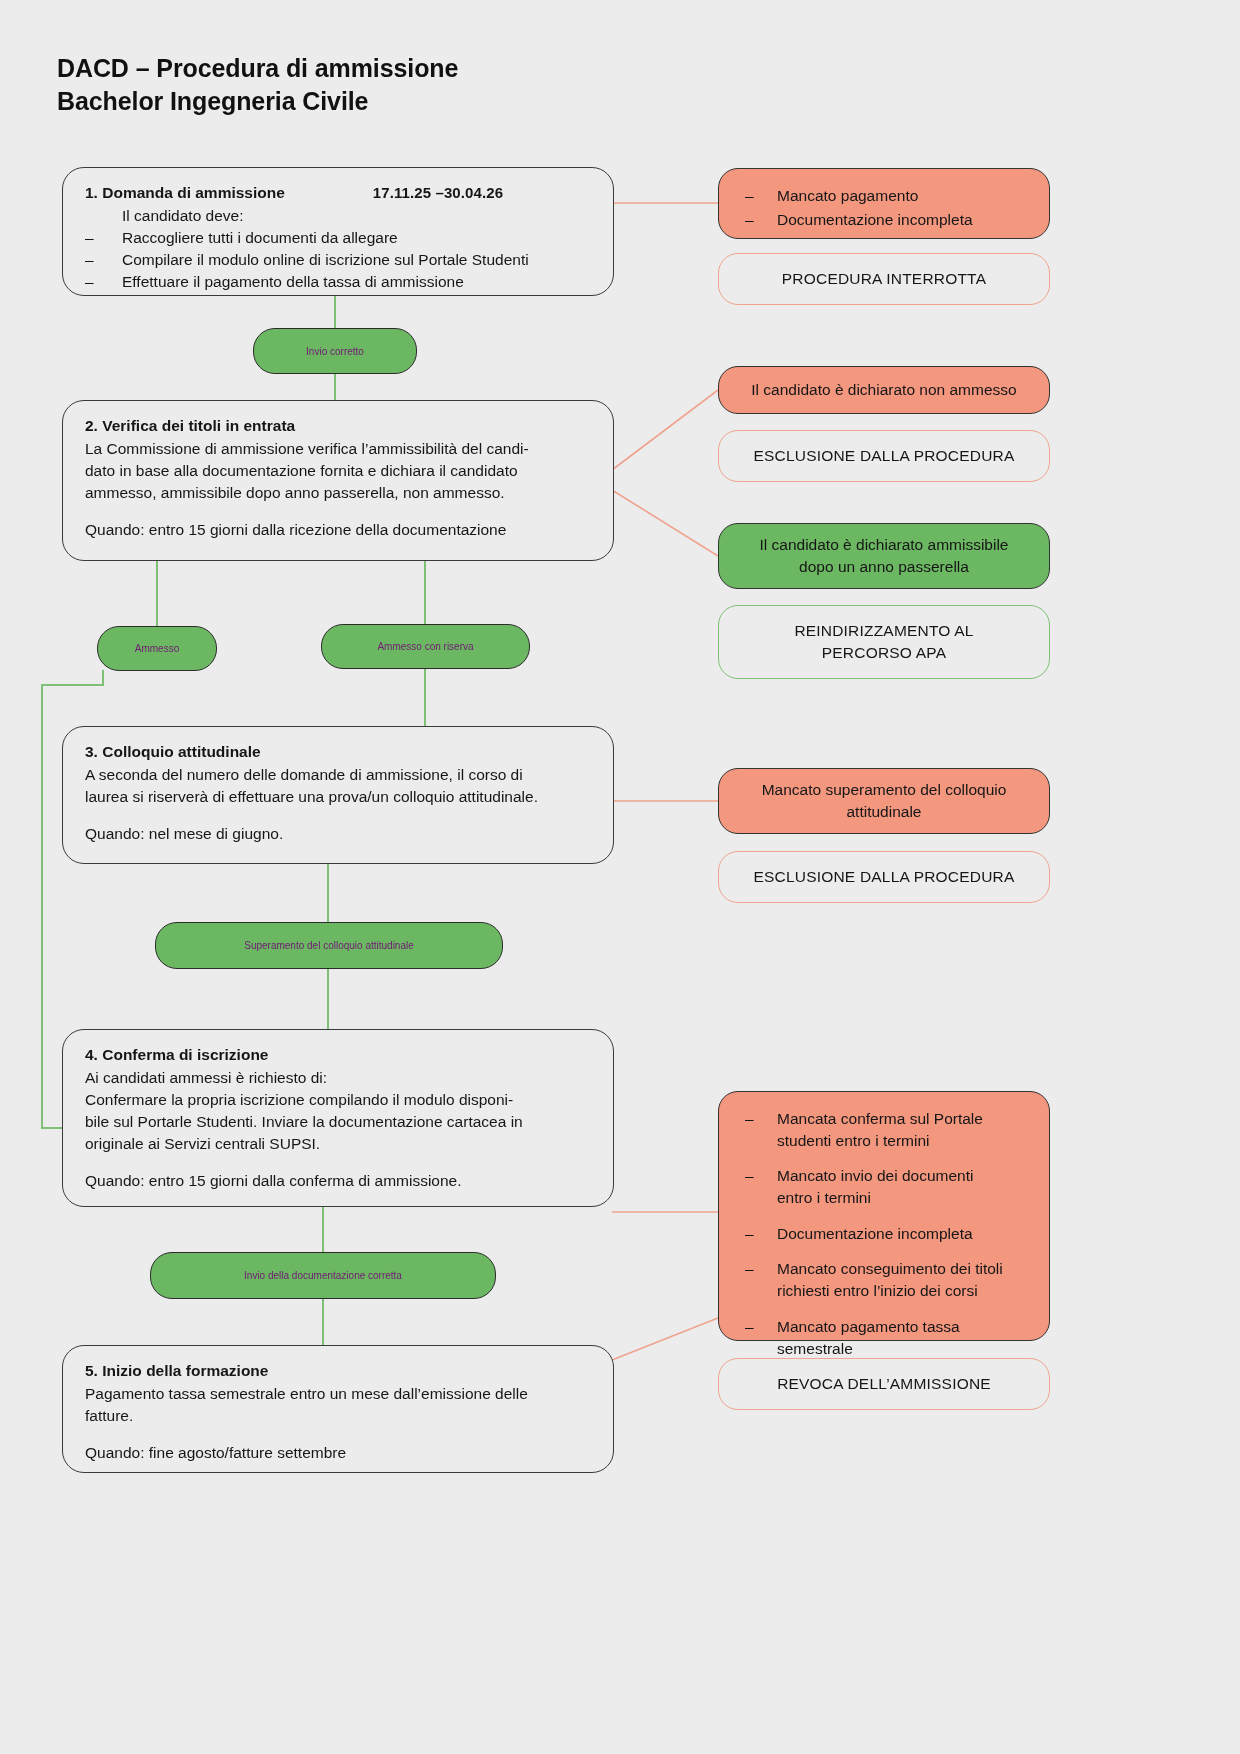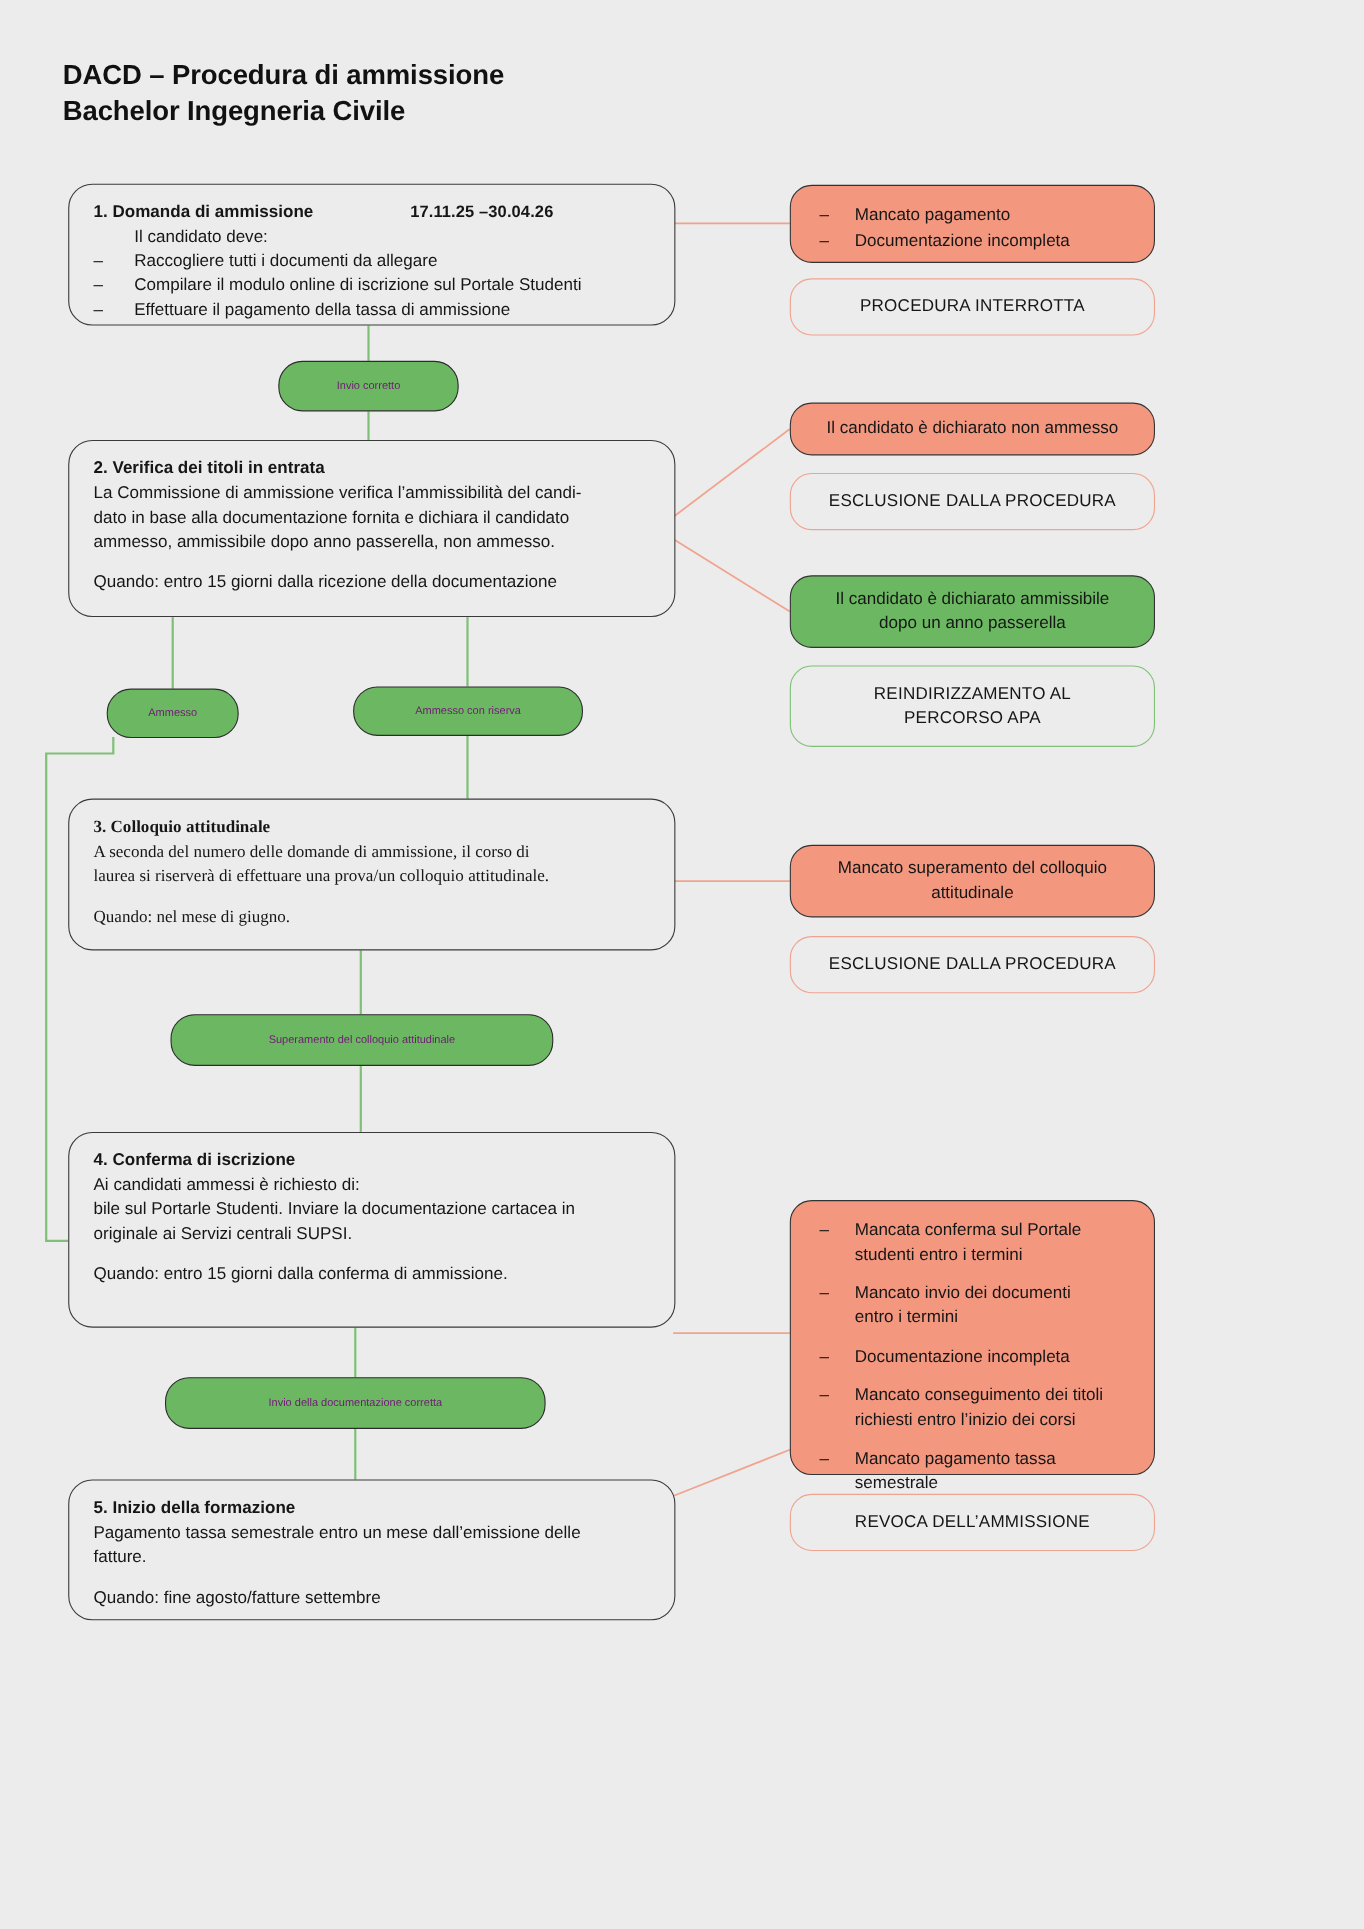--- a/index.html
+++ b/index.html
@@ -231,31 +231,32 @@
 
   <div class="step" id="s2" style="left:62px; top:400px; width:552px; height:161px;">
     <span class="hd">2. Verifica dei titoli in entrata</span>
     <span class="sub">La Commissione di ammissione verifica l’ammissibilità del candi-</span>
     <span class="sub">dato in base alla documentazione fornita e dichiara il candidato</span>
     <span class="sub">ammesso, ammissibile dopo anno passerella, non ammesso.</span>
     <span class="gap"></span>
     <span class="when">Quando: entro 15  giorni dalla ricezione della documentazione</span>
   </div>
 
-  <div class="step" id="s3" style="left:62px; top:726px; width:552px; height:138px;font-family:Liberation Serif, serif;">
+  <div class="step" id="s3" style="left:62px; top:726px; width:552px; height:138px;">
     <span class="hd">3. Colloquio attitudinale</span>
     <span class="sub">A seconda del numero delle domande di ammissione, il corso di</span>
     <span class="sub">laurea si riserverà di effettuare una prova/un colloquio attitudinale.</span>
     <span class="gap"></span>
     <span class="when">Quando: nel mese di giugno.</span>
   </div>
 
   <div class="step" id="s4" style="left:62px; top:1029px; width:552px; height:178px;">
     <span class="hd">4. Conferma di iscrizione</span>
     <span class="sub">Ai candidati ammessi è richiesto di:</span>
+    <span class="sub">Confermare la propria iscrizione compilando il modulo disponi-</span>
     <span class="sub">bile sul Portarle Studenti. Inviare la documentazione cartacea in</span>
     <span class="sub">originale ai Servizi centrali SUPSI.</span>
     <span class="gap"></span>
     <span class="when">Quando: entro 15 giorni dalla conferma di ammissione.</span>
   </div>
 
   <div class="step" id="s5" style="left:62px; top:1345px; width:552px; height:128px;">
     <span class="hd">5. Inizio della formazione</span>
     <span class="sub">Pagamento tassa semestrale entro un mese dall’emissione delle</span>
     <span class="sub">fatture.</span>

